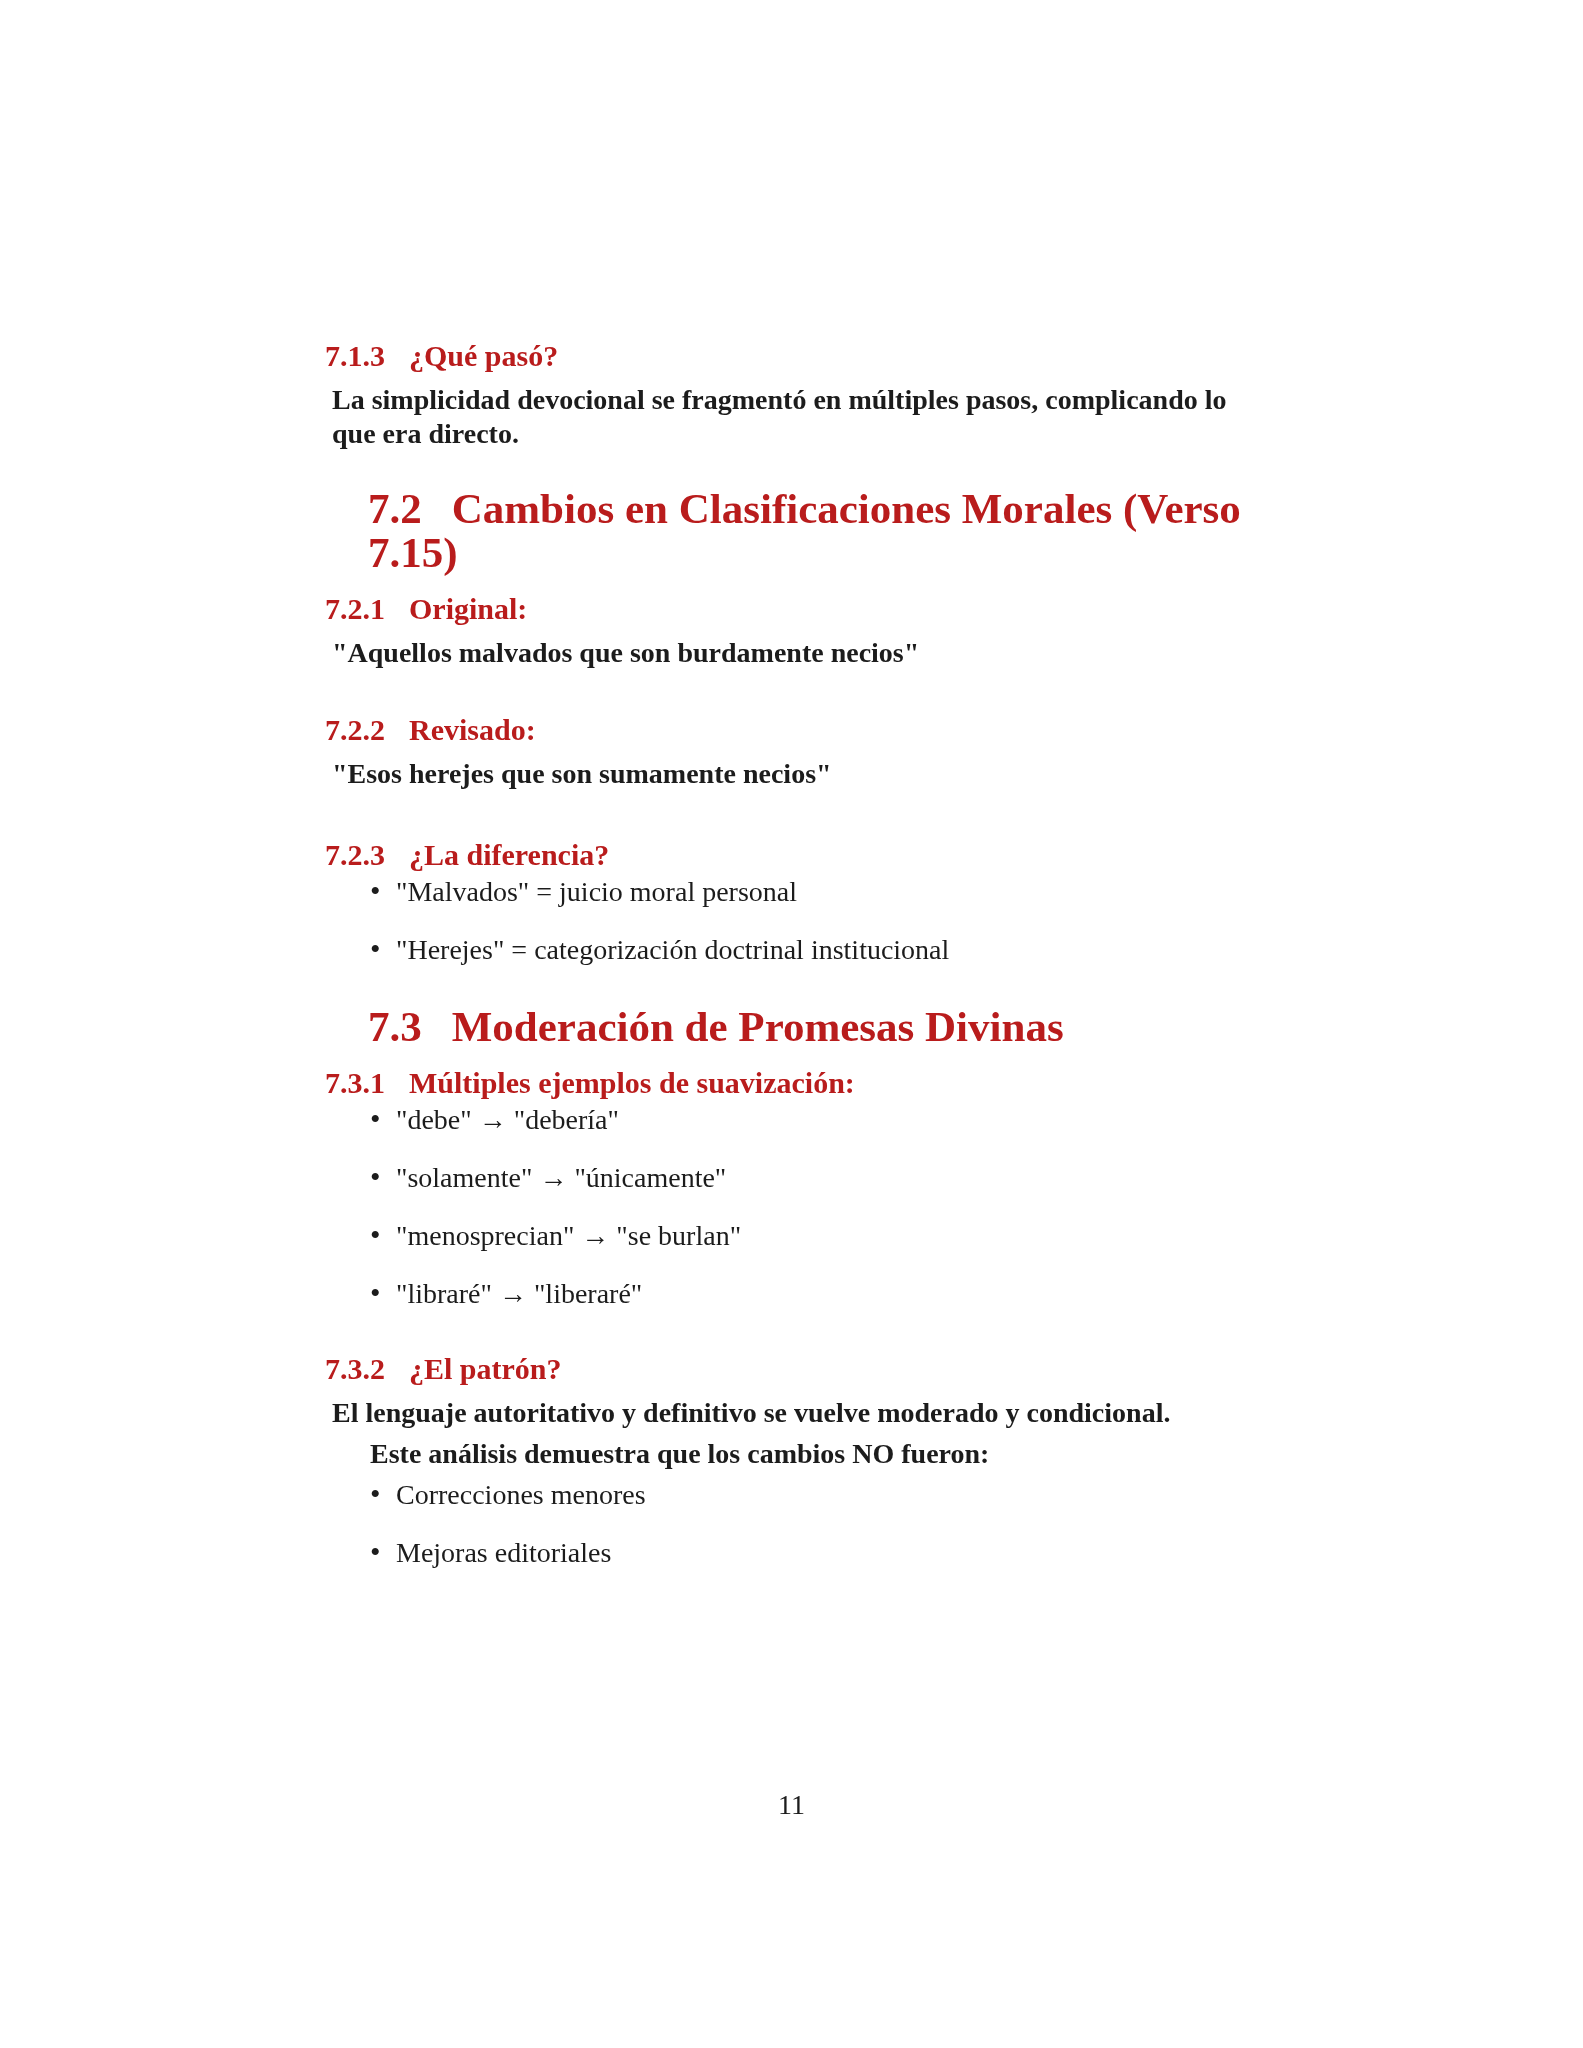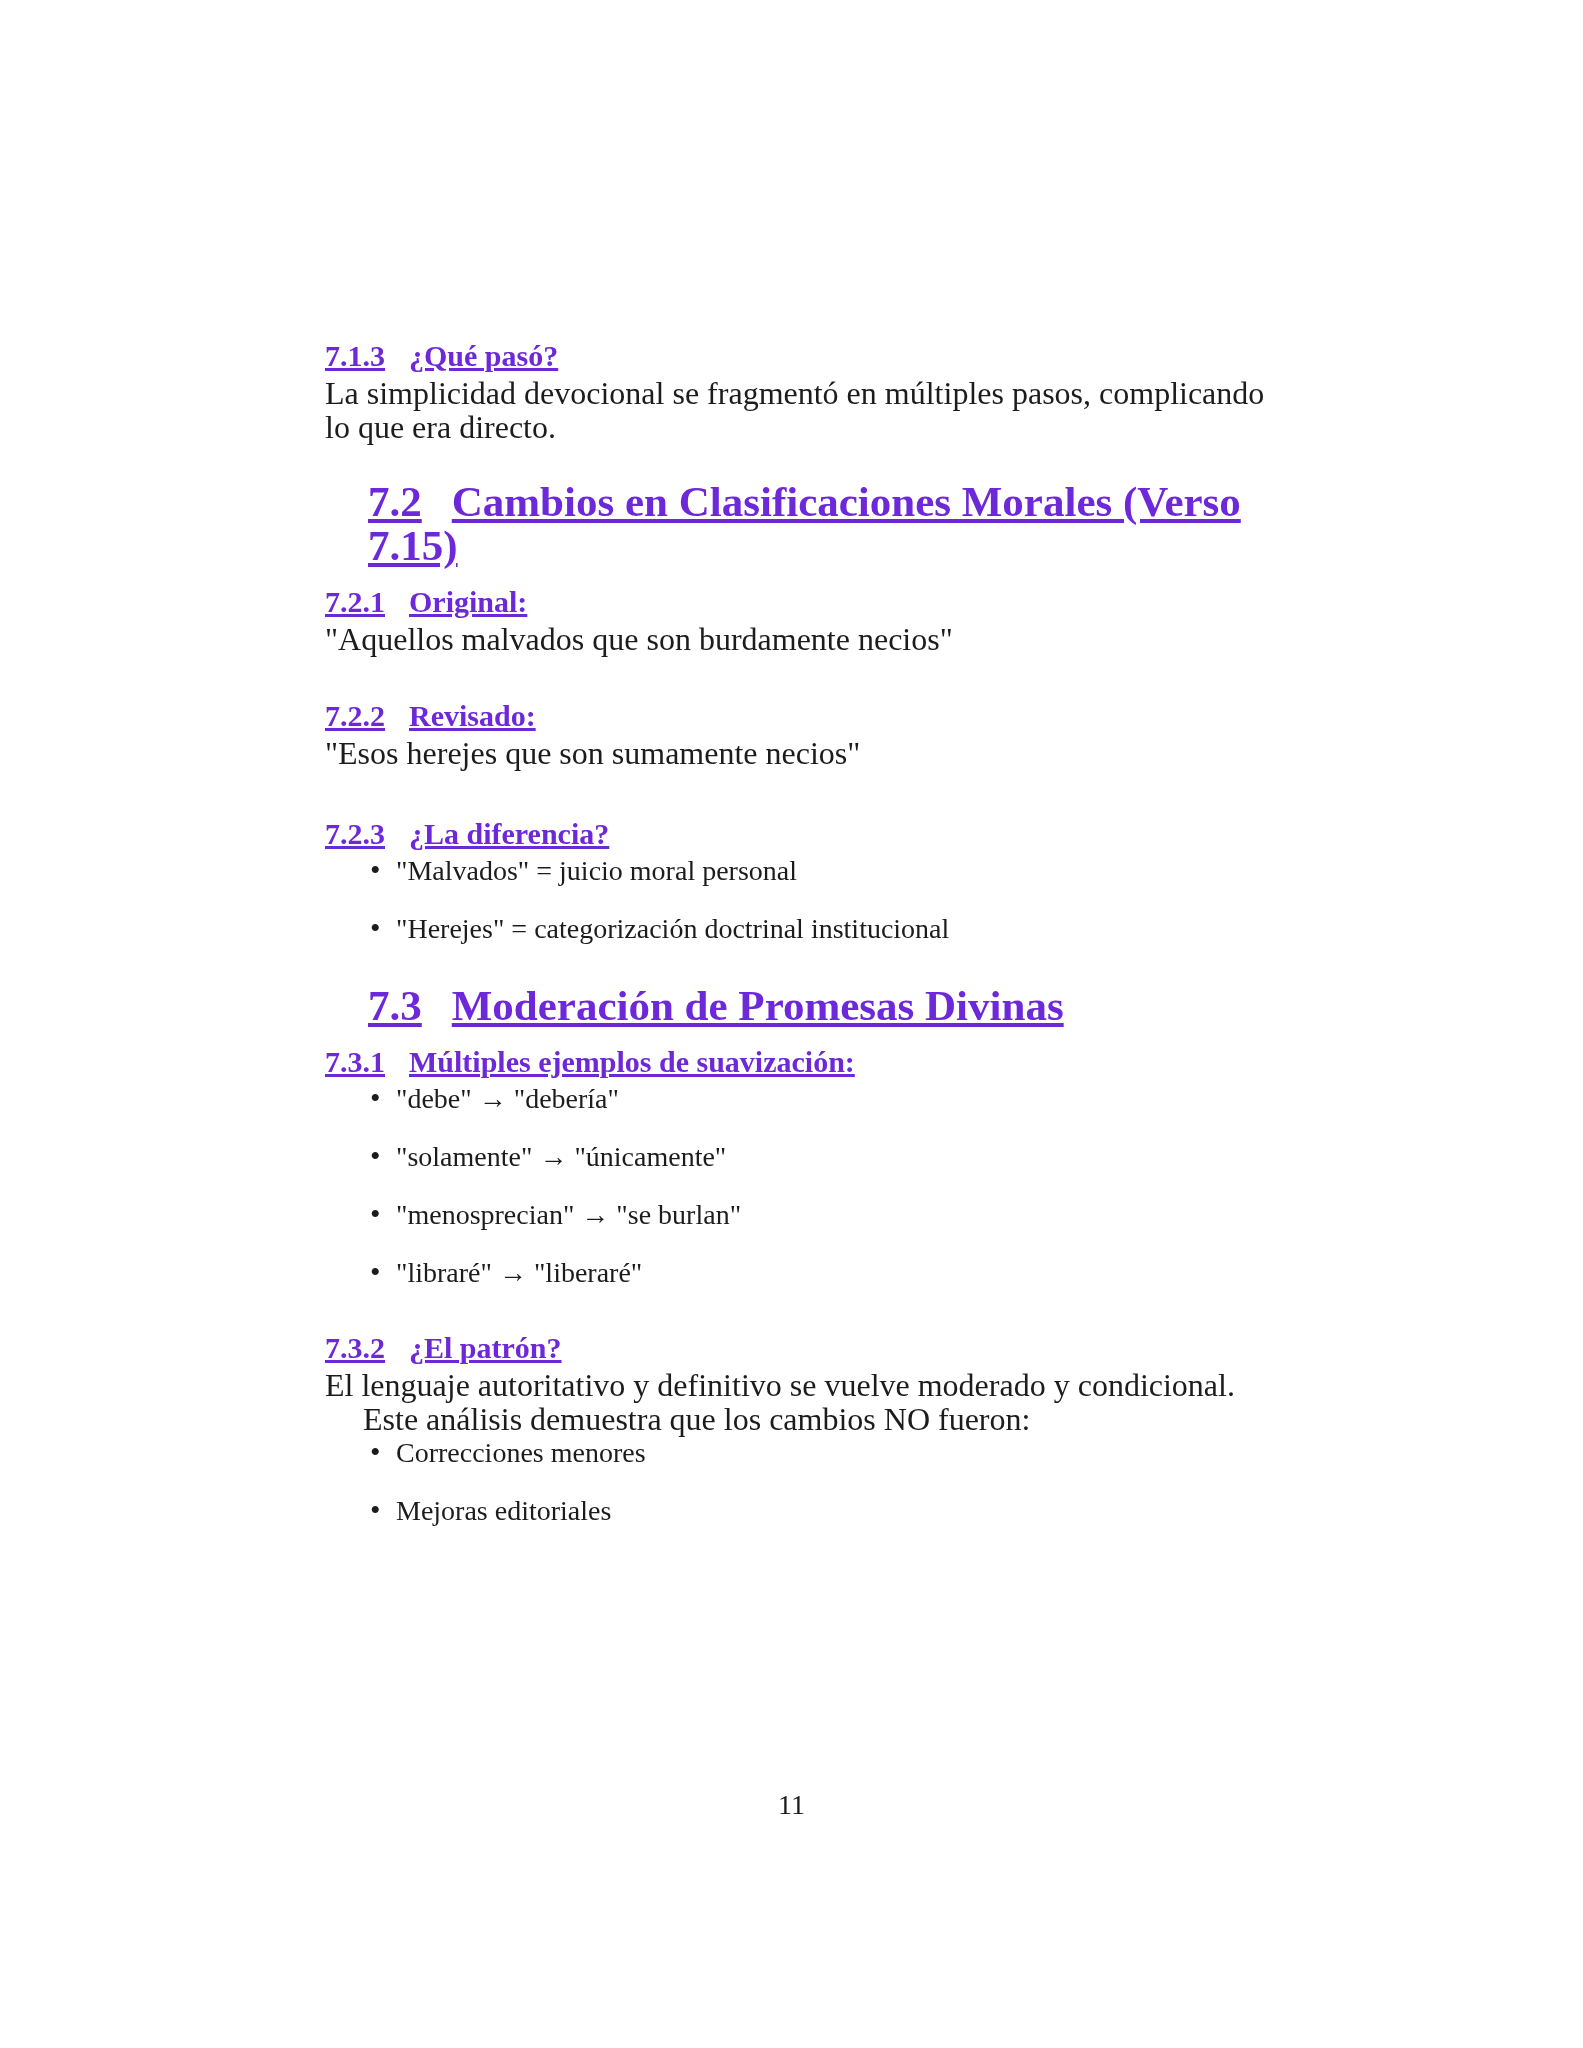--- a/index.html
+++ b/index.html
@@ -17,29 +17,29 @@
     font-family: "Liberation Serif", "DejaVu Serif", serif;
     overflow: hidden;
   }
   .content {
     position: absolute;
     left: 325px;
     top: 336px;
     width: 941px;
   }
   p.body {
-    margin: 0;
-    font-size: 32px;
+    margin: 7px;
+    font-size: 28px;
     line-height: 34px;
+    font-weight: bold;
   }
   .h1, .h2, .h3 {
     margin: 0;
     font-weight: bold;
-    color: #6d28d9;
-    text-decoration: underline;
+    color: #b91c1c;
   }
   .h3 { font-size: 30px; line-height: 40px; }
   .h2 { font-size: 43px; line-height: 44px; margin-left: 43px; }
   .h1 { font-size: 44px; line-height: 54px; }
   .h3 .num { margin-right: 24px; }
   .h2 .num { margin-right: 30px; }
   .h1 .num { margin-right: 32px; }
   ul.bullets {
     list-style: none;
     margin: 0;

